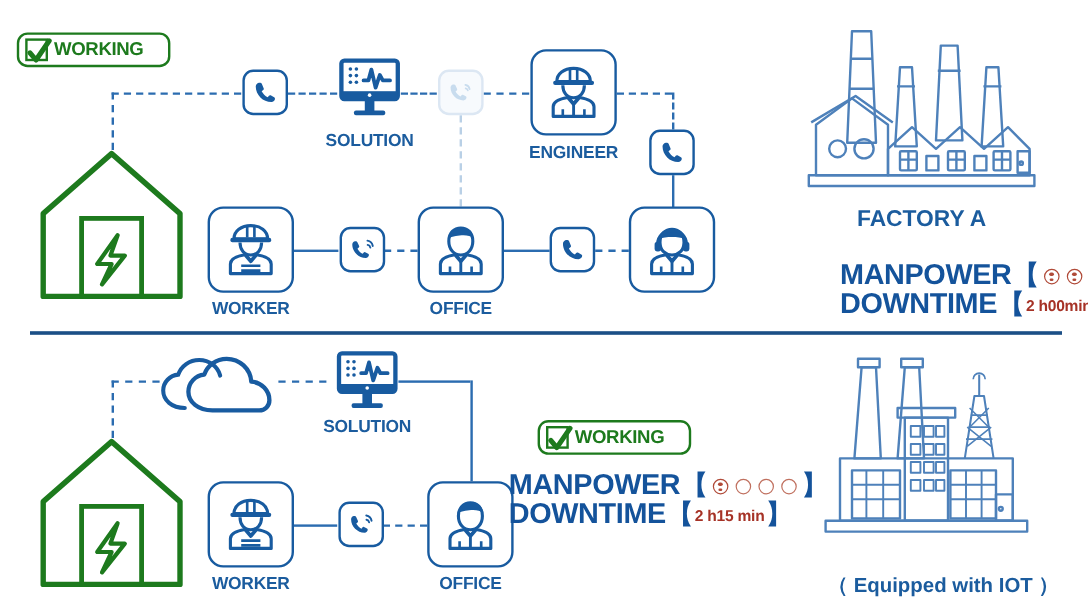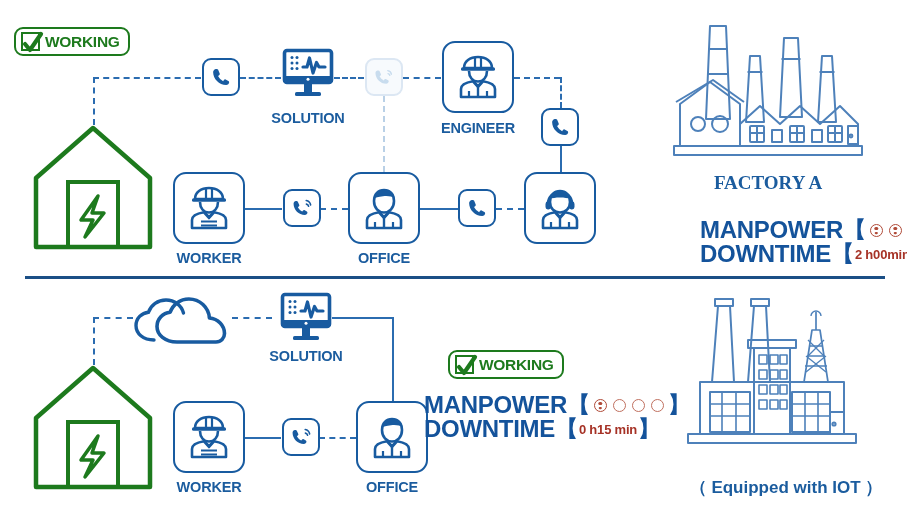--- a/index.html
+++ b/index.html
@@ -15,21 +15,21 @@
     overflow: hidden;
   }
   .abs { position: absolute; }
 
   
   .working-badge {
     display: flex; align-items: center;
     gap: 5px;
     border: 2.5px solid #1d7a1d;
     border-radius: 9px;
-    padding: 3px 8px 3px 5px;
+    padding: 3px 20px 3px 5px;
     background: #ffffff;
   }
   .working-check {
     width: 19px; height: 19px;
     border: 2.5px solid #1d7a1d;
     position: relative;
     flex: 0 0 auto;
   }
   .working-check svg { position: absolute; left: -2px; top: -4px; }
   .working-label {
@@ -83,21 +83,21 @@
     border-top: 3px solid #1b4f86;
   }
 
   
   .factory-title {
     position: absolute;
     text-align: center;
     font-size: 19px; font-weight: bold;
     color: #1b5c9e;
     white-space: nowrap;
-    font-family: Liberation Serif, serif;
+    font-family: Liberation Sans, sans-serif;
   }
   .factory-sub {
     position: absolute;
     text-align: center;
     font-size: 17px; font-weight: bold;
     color: #1b5c9e;
     white-space: nowrap;
     font-family: "Liberation Sans", sans-serif;
   }
   .metric-row {
@@ -426,21 +426,21 @@
       <span class="pip"></span>
       <span class="pip"></span>
       <span class="pip"></span>
     </span>
     <span class="brk">】</span>
   </div>
 
   <div class="metric-row" style="left:424px; top:415px;">
     <span class="metric-key">DOWNTIME</span>
     <span class="brk">【</span>
-    <span class="metric-val">0 h15 min</span>
+    <span class="metric-val">2 h15 min</span>
     <span class="brk">】</span>
   </div>
 
   <div class="abs" style="left:672px; top:294px;">
     <svg width="200" height="160" viewBox="0 0 200 160" aria-hidden="true">
       <g fill="none" stroke="#4e81ba" stroke-width="2" stroke-linejoin="round">
         <path d="M40 88 L46 12 L58 12 L62 88 Z"></path>
         <path d="M43 5 L61 5 L61 12 L43 12 Z"></path>
         <path d="M76 88 L82 12 L94 12 L98 88 Z"></path>
         <path d="M79 5 L97 5 L97 12 L79 12 Z"></path>

